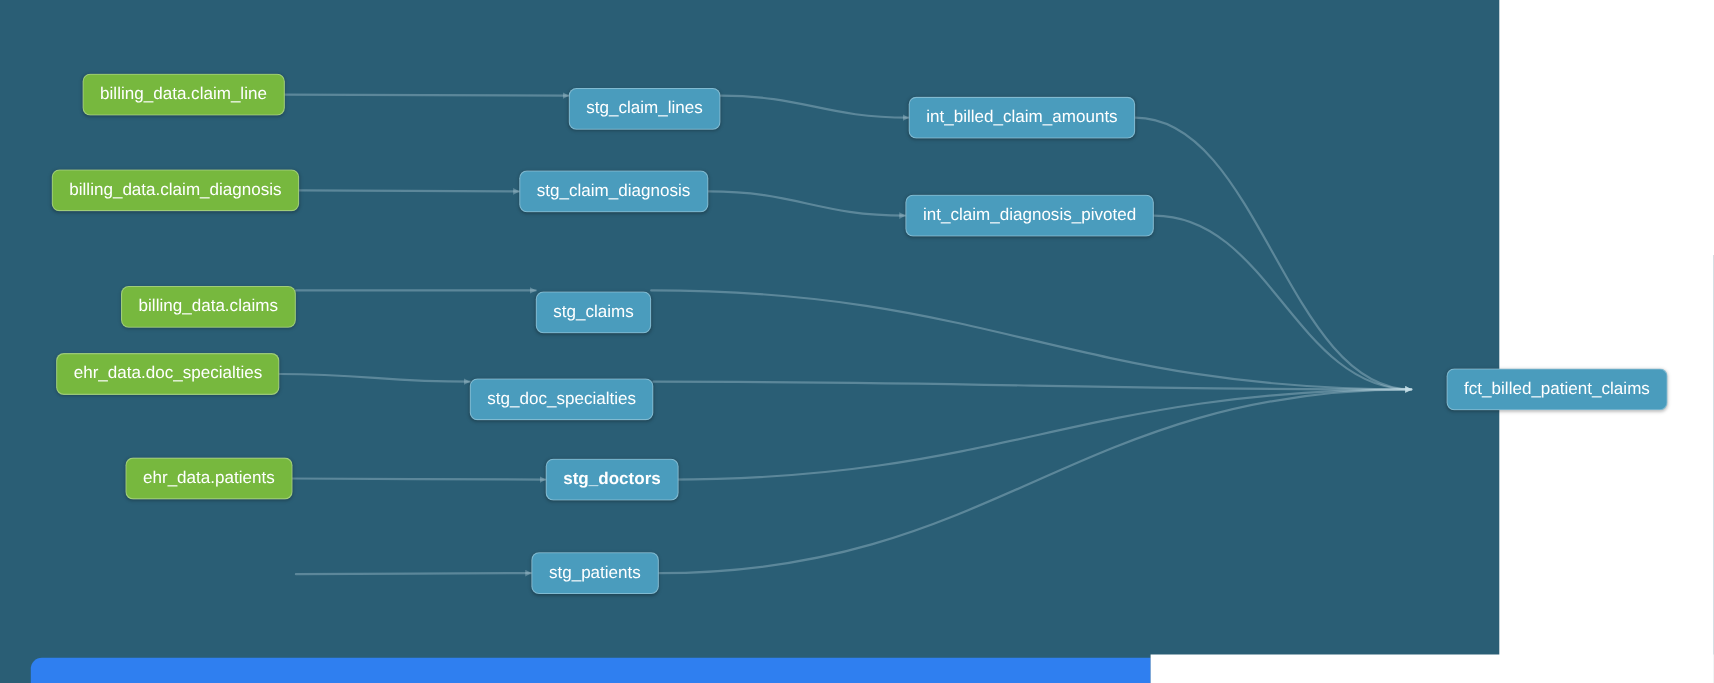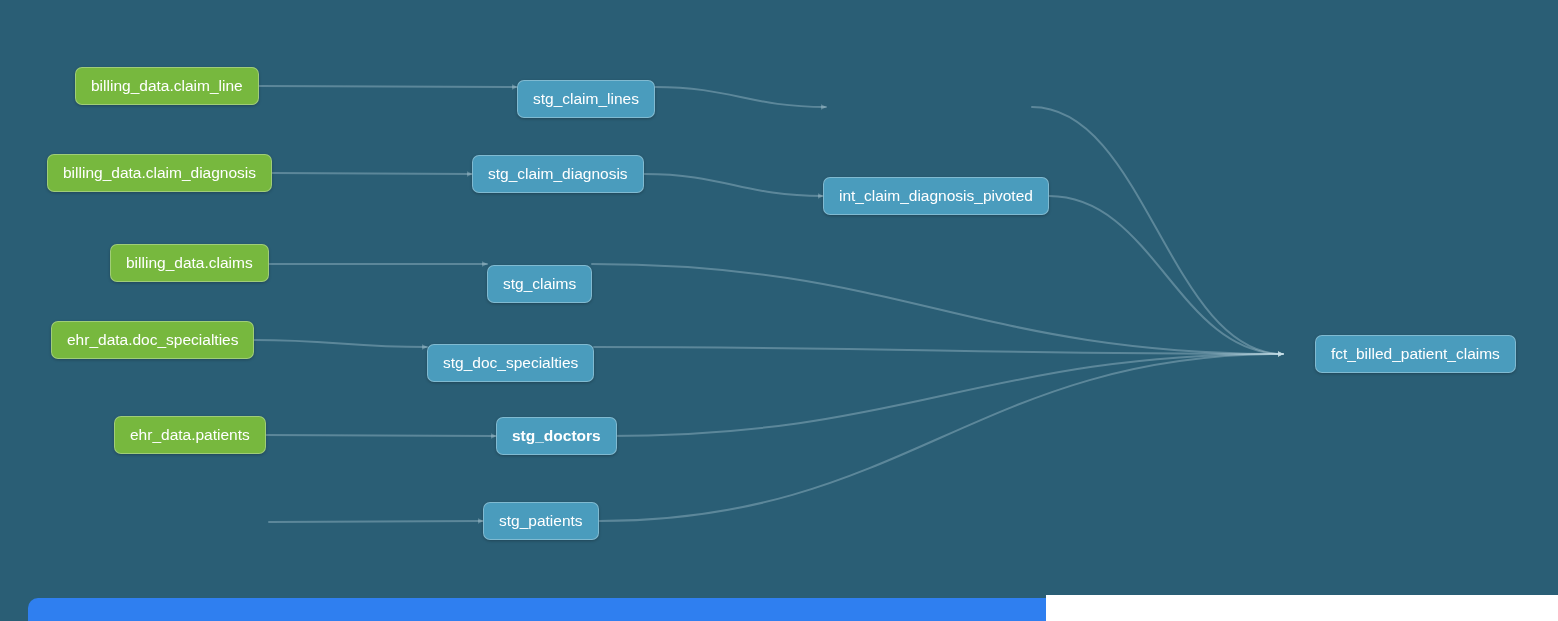--- a/index.html
+++ b/index.html
@@ -3,21 +3,21 @@
 <meta charset="utf-8">
 <style>
   * { margin: 0; padding: 0; box-sizing: border-box; }
   html, body {
     width: 1558px; height: 621px;
     overflow: hidden;
     font-family: "Liberation Sans", sans-serif;
   }
   #canvas {
     position: relative;
-    width: 1558px; height: 621px;
+    width: 1363px; height: 621px;
     background: var(--bg, #2a5e75);
   }
   #edges {
     position: absolute;
     left: 0; top: 0;
     width: 100%; height: 100%;
     pointer-events: none;
   }
   .edge {
     fill: none;
@@ -78,24 +78,25 @@
       <path d="M 608 436 C 911.75 436, 979.25 354, 1283 354" class="edge" marker-end="url(#arrow)"></path>
       <path d="M 269 522 C 365.3 522, 386.7 521, 483 521" class="edge" marker-end="url(#arrow)"></path>
       <path d="M 599 521 C 906.8 521, 975.2 354, 1283 354" class="edge" marker-end="url(#arrow)"></path>
       <path d="M 1032 107 C 1144.95 107, 1170.05 354, 1283 354" class="edge" marker-end="url(#arrow)"></path>
       <path d="M 1049 196 C 1154.3 196, 1177.7 354, 1283 354" class="edge" marker-end="url(#arrow)"></path>
     </svg>
   <div class="footer-blue" style="left: 28px; width: 1018px;"></div>
   <div class="footer-white" style="left: 1046px; width: 512px;"></div>
 <div class="node source" style="left: 75px; top: 67px;">billing_data.claim_line</div>
     <div class="node source" style="left: 47px; top: 154px;">billing_data.claim_diagnosis</div>
-    <div class="node source" style="left: 110px; top: 244px; text-align: center;">billing_data.claims</div>
+    <div class="node source" style="left: 110px; top: 260px; text-align: center;">billing_data.claims</div>
     <div class="node source" style="left: 51px; top: 321px;">ehr_data.doc_specialties</div>
     <div class="node source" style="left: 114px; top: 416px;">ehr_data.patients</div>
     <div class="node model" style="left: 517px; top: 80px;">stg_claim_lines</div>
     <div class="node model" style="left: 472px; top: 155px;">stg_claim_diagnosis</div>
     <div class="node model" style="left: 487px; top: 245px; margin-top: 20px;">stg_claims</div>
     <div class="node model" style="left: 427px; top: 344px;">stg_doc_specialties</div>
     <div class="node model" style="left: 496px; top: 417px; font-weight: bold;">stg_doctors</div>
     <div class="node model" style="left: 483px; top: 502px;">stg_patients</div>
+    <div class="node model" style="left: 826px; top: 88px;">int_billed_claim_amounts</div>
     <div class="node model" style="left: 823px; top: 177px;">int_claim_diagnosis_pivoted</div>
     <div class="node model" style="left: 1283px; top: 335px; margin-left: 32px;">fct_billed_patient_claims</div>
   </div>
 
 </body></html>

